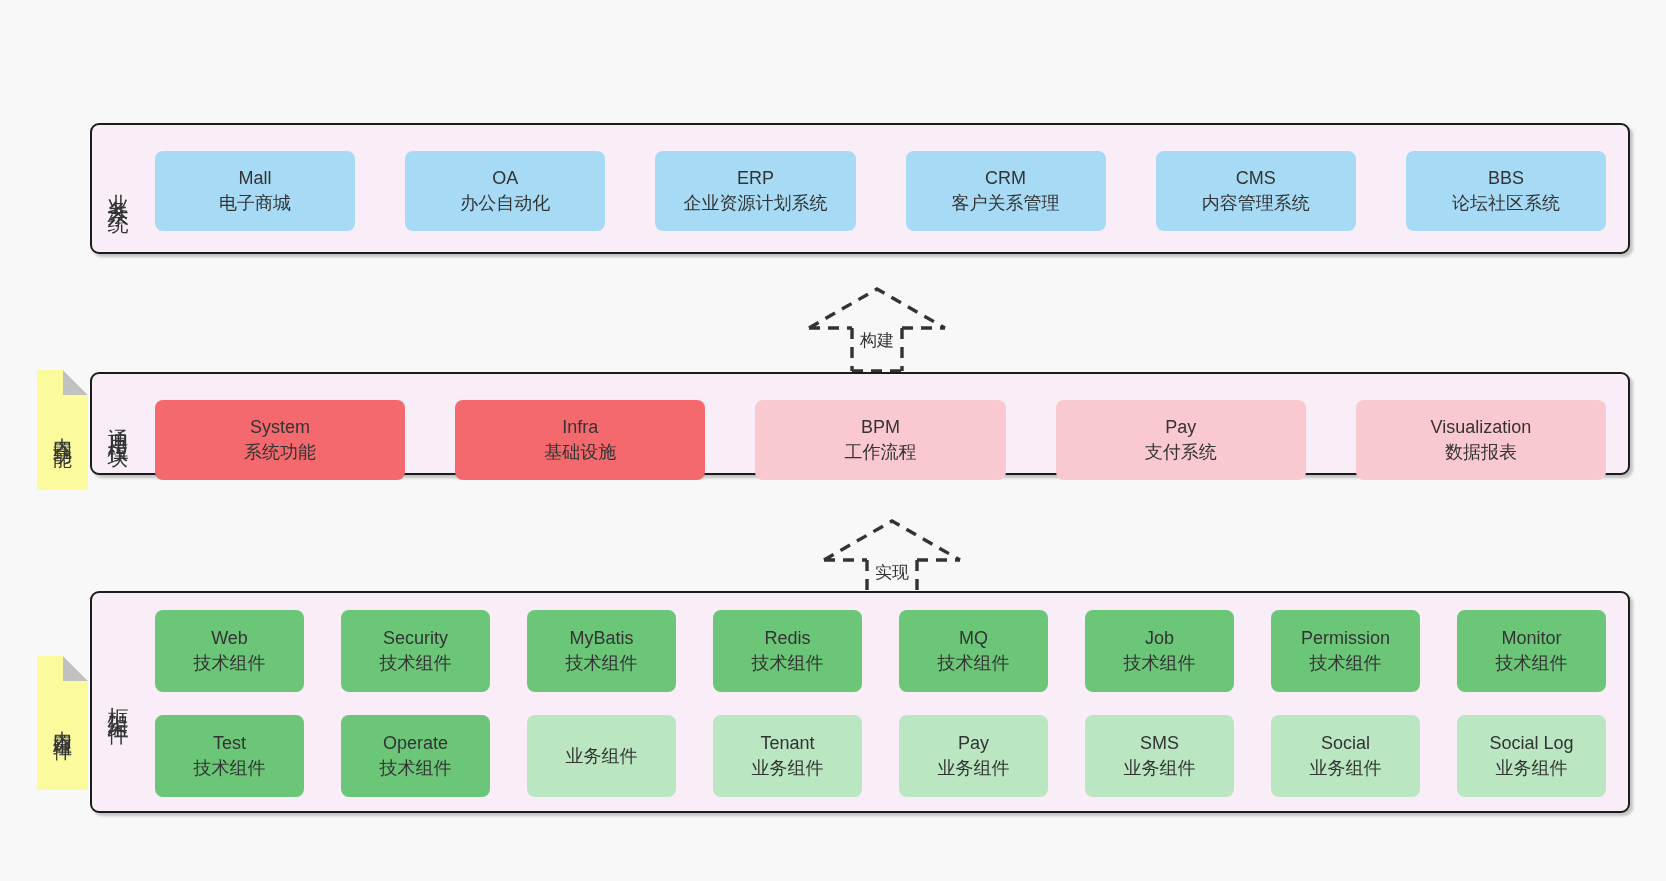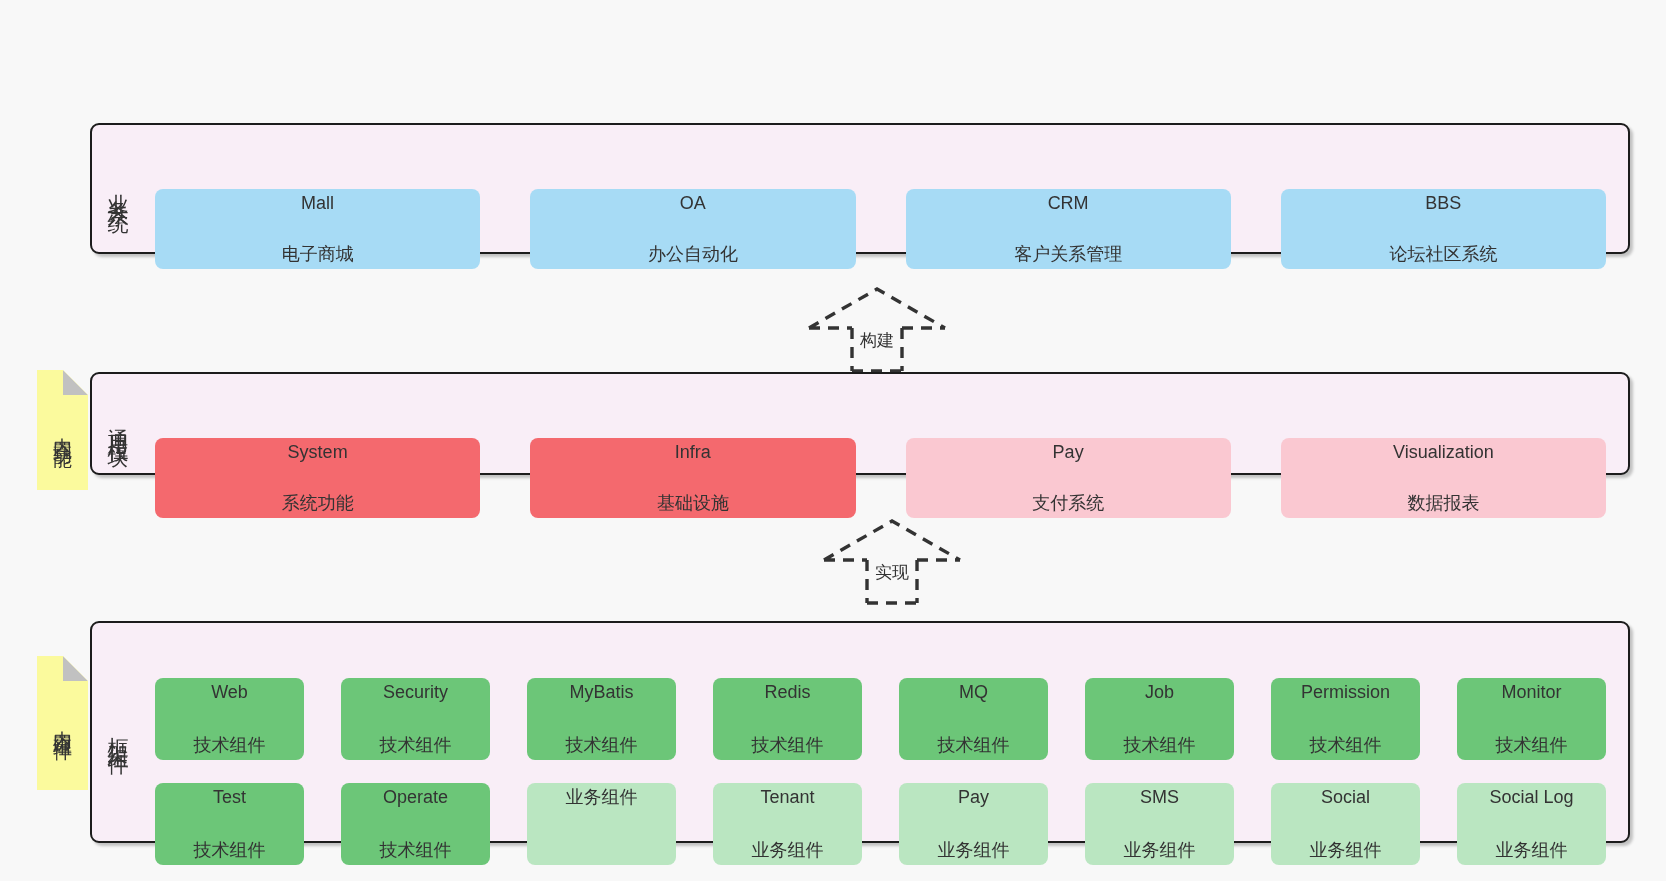--- a/index.html
+++ b/index.html
@@ -41,24 +41,23 @@
     writing-mode:vertical-rl;text-orientation:upright;
     font-size:21px;letter-spacing:6px;color:var(--text,#333);white-space:nowrap;
   }
 
   
   .row{position:absolute;left:63px;right:22px;display:flex;}
   .row-6{gap:50px;}
   .row-8{gap:37px;}
   .box{
     flex:1;border-radius:8px;box-sizing:border-box;
-    display:flex;flex-direction:column;align-items:center;justify-content:space-between;
+    display:flex;flex-direction:column;align-items:center;justify-content:center;
     text-align:center;font-size:18px;line-height:25px;padding:2px 12px;
     color:var(--text,#333);
-    margin-top:38px;
   }
   .h80{height:80px;}
   .h82{height:82px;}
   .blue{background:var(--box-blue,#a7dbf5);}
   .red{background:var(--box-red,#f4696e);}
   .pink{background:var(--box-pink,#fac8d1);}
   .green{background:var(--box-green,#6cc678);}
   .green-light{background:var(--box-green-light,#bae6c1);}
 
   
@@ -89,22 +88,30 @@
     <div class="row row-6" style="top:26px;">
       <div class="box blue h80">
         <div>Mall</div>
         <div>电子商城</div>
       </div>
       <div class="box blue h80">
         <div>OA</div>
         <div>办公自动化</div>
       </div>
       <div class="box blue h80">
+        <div>ERP</div>
+        <div>企业资源计划系统</div>
+      </div>
+      <div class="box blue h80">
         <div>CRM</div>
         <div>客户关系管理</div>
+      </div>
+      <div class="box blue h80">
+        <div>CMS</div>
+        <div>内容管理系统</div>
       </div>
       <div class="box blue h80">
         <div>BBS</div>
         <div>论坛社区系统</div>
       </div>
     </div>
   </section>
 
   <div class="arrow" style="left:807px;top:285px;">
     <svg width="140" height="88" viewBox="0 0 140 88">
@@ -118,38 +125,42 @@
     <div class="row row-6" style="top:26px;">
       <div class="box red h80">
         <div>System</div>
         <div>系统功能</div>
       </div>
       <div class="box red h80">
         <div>Infra</div>
         <div>基础设施</div>
       </div>
       <div class="box pink h80">
+        <div>BPM</div>
+        <div>工作流程</div>
+      </div>
+      <div class="box pink h80">
         <div>Pay</div>
         <div>支付系统</div>
       </div>
       <div class="box pink h80">
         <div>Visualization</div>
         <div>数据报表</div>
       </div>
     </div>
   </section>
 
   <div class="arrow" style="left:822px;top:517px;">
     <svg width="140" height="88" viewBox="0 0 140 88">
       <path d="M2,43 H45 M95,43 H138 M2,43 L70,4 L138,43 M45,43 V86 M95,43 V86 M45,86 H95" fill="none" stroke="#333333" stroke-width="3.4" stroke-dasharray="11 8"></path>
     </svg>
     <div class="arrow-label">实现</div>
   </div>
 
-  <section class="panel" style="top:621px;height:222px;">
+  <section class="panel" style="top:591px;height:222px;">
     <div class="panel-label">框架组件</div>
     <div class="row row-8" style="top:17px;">
       <div class="box green h82">
         <div>Web</div>
         <div>技术组件</div>
       </div>
       <div class="box green h82">
         <div>Security</div>
         <div>技术组件</div>
       </div>

